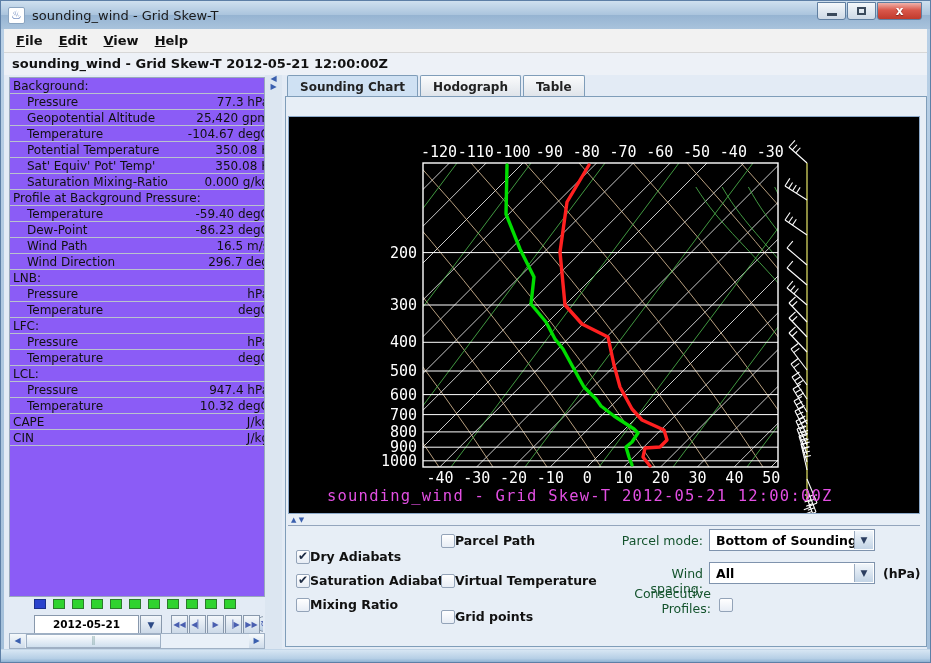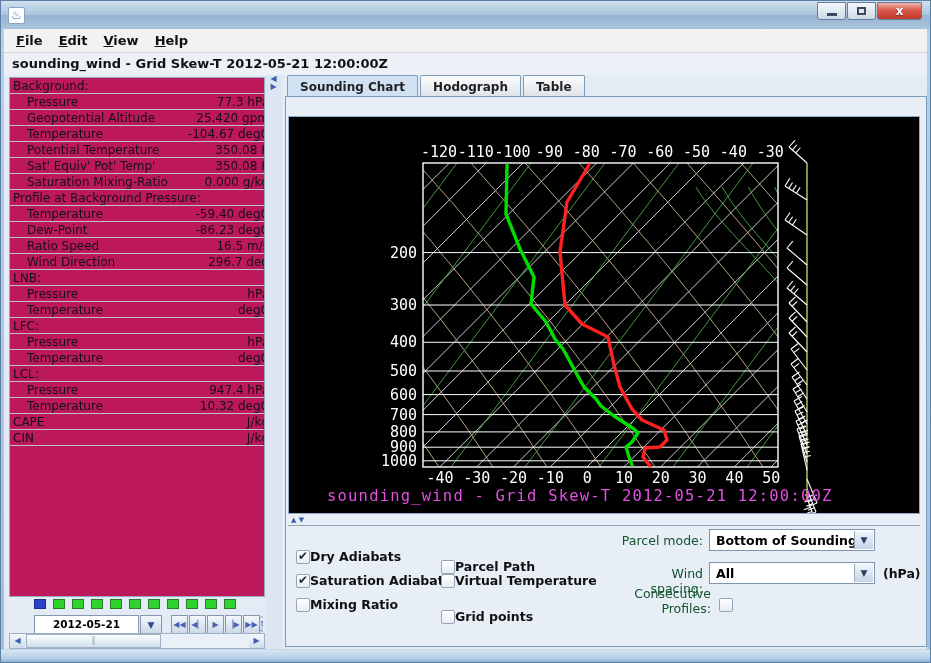--- a/index.html
+++ b/index.html
@@ -23,21 +23,21 @@
   .menubar{position:absolute;left:3px;top:28px;right:3px;height:24px;background:#f2f2f2;
     border-bottom:1px solid #d7d7d7;display:flex;align-items:center;padding-left:4px;}
   .menu-item{font-size:13px;font-weight:bold;color:#111;padding:2px 8px;}
   .menu-item u{text-decoration:underline;}
   
   .header-label{position:absolute;left:3px;top:52px;right:3px;height:22px;background:#edf1f7;
     font-size:13px;font-weight:bold;color:#111;line-height:21px;padding-left:8px;}
   
   .main{position:absolute;left:3px;top:74px;right:3px;bottom:13px;background:#e3ebf5;}
   
-  .left-table{position:absolute;left:5px;top:2px;width:256px;height:520px;background:#be185d;
+  .left-table{position:absolute;left:5px;top:2px;width:256px;height:520px;background:#8b5cf6;
     border:1px solid #98a8bc;overflow:hidden;}
   .trow{position:relative;height:16px;border-bottom:1px solid #b9c2cd;font-size:12px;color:#111;
     white-space:nowrap;overflow:hidden;}
   .tlabel{position:absolute;left:3px;top:1px;}
   .trow.indent .tlabel{left:17px;}
   .tval{position:absolute;right:-5px;top:1px;}
   
   .divider-v{position:absolute;left:261px;top:0;width:17px;bottom:0;background:#dce6f1;}
   .div-arrow{color:#3a5fae;font-size:8px;line-height:8px;text-align:center;width:100%;}
   
@@ -85,20 +85,21 @@
   .win-bottom{position:absolute;left:0;bottom:0;width:100%;height:13px;
     background:linear-gradient(#d7e6f3,#b6cfe6 70%,#8fb2d2);border-top:1px solid #c3d6e8;}
   svg text{font-family:"DejaVu Sans Mono","Liberation Mono",monospace;}
 </style>
 </head>
 <body>
 
 <div class="window">
   <div class="titlebar">
     <div class="win-icon">♨</div>
+    <div class="title-text">sounding_wind - Grid Skew-T</div>
     <div class="win-btns">
       <div class="win-btn">
           <div class="glyph-min"></div>
         </div>
       <div class="win-btn">
           <div class="glyph-max"></div>
         </div>
       <div class="win-btn close">
           <div class="glyph-close">x</div>
         </div>
@@ -150,21 +151,21 @@
         </div>
         <div class="trow indent">
           <span class="tlabel">Temperature</span>
           <span class="tval">-59.40 degC</span>
         </div>
         <div class="trow indent">
           <span class="tlabel">Dew-Point</span>
           <span class="tval">-86.23 degC</span>
         </div>
         <div class="trow indent">
-          <span class="tlabel">Ratio Speed</span>
+          <span class="tlabel">Wind Path</span>
           <span class="tval">16.5 m/s</span>
         </div>
         <div class="trow indent">
           <span class="tlabel">Wind Direction</span>
           <span class="tval">296.7 deg</span>
         </div>
         <div class="trow">
           <span class="tlabel">LNB:</span>
           <span class="tval"></span>
         </div>
@@ -475,21 +476,21 @@
               <span class="cb-label">Dry Adiabats</span>
             </div>
             <div class="cbrow" style="left: 8px; top: 46px;">
               <div class="cb">✔</div>
               <span class="cb-label">Saturation Adiabats</span>
             </div>
             <div class="cbrow" style="left: 8px; top: 70px;">
               <div class="cb"></div>
               <span class="cb-label">Mixing Ratio</span>
             </div>
-            <div class="cbrow" style="left: 153px; top: 32px; justify-content: flex-end;">
+            <div class="cbrow" style="left: 153px; top: 6px; justify-content: flex-end;">
               <div class="cb"></div>
               <span class="cb-label">Parcel Path</span>
             </div>
             <div class="cbrow" style="left: 153px; top: 46px;">
               <div class="cb"></div>
               <span class="cb-label">Virtual Temperature</span>
             </div>
             <div class="cbrow" style="left: 153px; top: 82px;">
               <div class="cb"></div>
               <span class="cb-label">Grid points</span>

